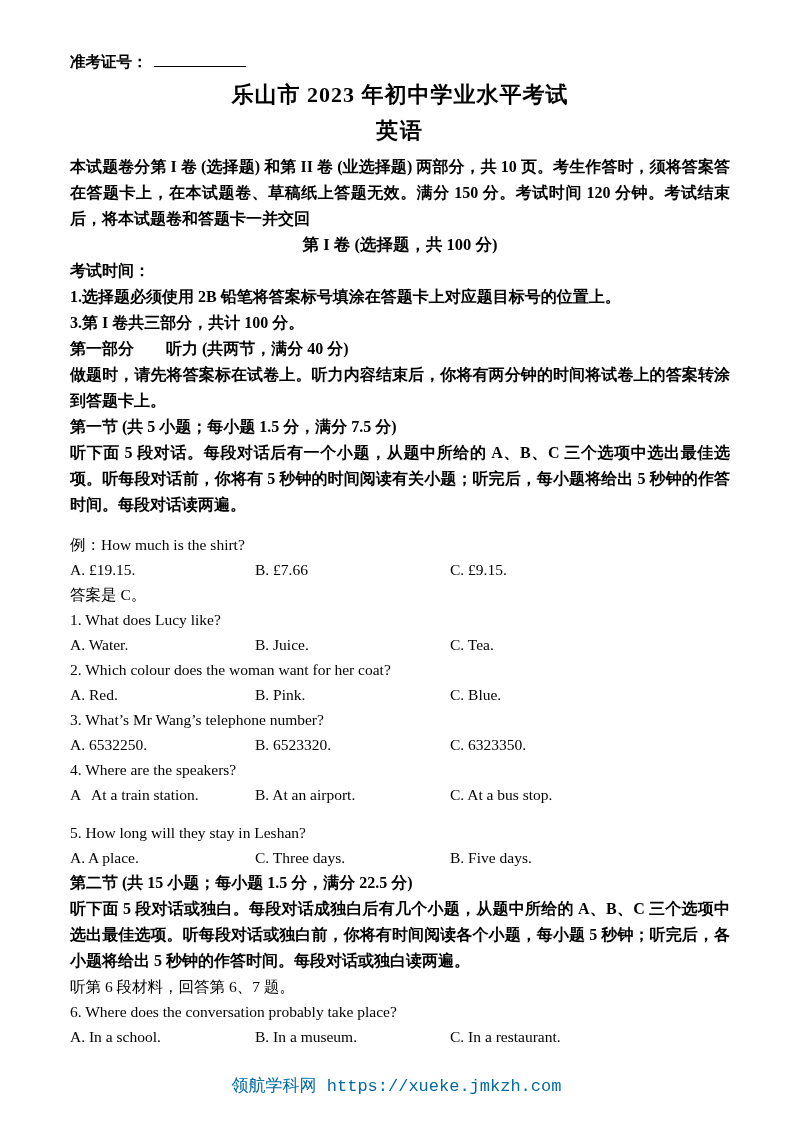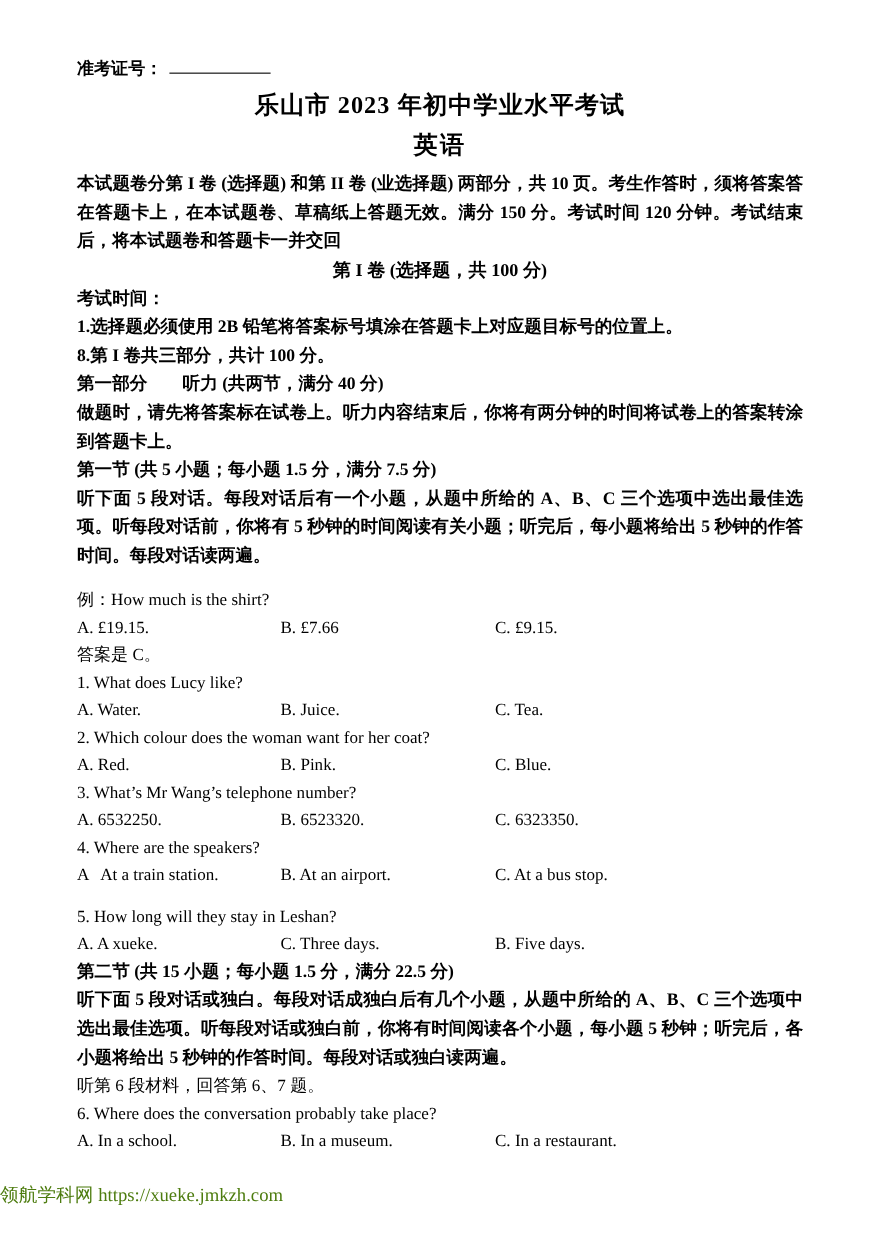--- a/index.html
+++ b/index.html
@@ -25,44 +25,44 @@
   .reg{font-size:15.5px;line-height:25px;font-weight:normal;}
   .opts{display:grid;grid-template-columns:185px 195px 1fr;font-size:15.5px;line-height:25px;}
   .opts span{white-space:pre-wrap;}
   .qa{margin:0;}
   .mt{margin-top:13px;}
   .mt-sm{margin-top:14px;}
   .admission{font-size:15.5px;line-height:20px;font-weight:bold;}
   .blank{display:inline-block;width:92px;height:14px;border-bottom:1.5px solid #000;margin-left:6px;}
   .footer{
     position:absolute;left:0;right:0;bottom:24px;
-    text-align:left;
-    color:#4d7c0f;
-    font-family:Liberation Serif, serif;
+    text-align:center;
+    color:#0369a1;
+    font-family:Liberation Mono, monospace;
     font-size:17px;line-height:22px;
   }
 </style>
 </head>
 <body>
 
 <div class="page">
   <div class="content">
 
     <p class="admission"><span>准考证号：</span><span class="blank"></span></p>
 
     <p class="title">乐山市 2023 年初中学业水平考试</p>
     <p class="subject">英语</p>
 
     <p class="zh just intro">本试题卷分第 I 卷 (选择题) 和第 II 卷 (业选择题) 两部分，共 10 页。考生作答时，须将答案答在答题卡上，在本试题卷、草稿纸上答题无效。满分 150 分。考试时间 120 分钟。考试结束后，将本试题卷和答题卡一并交回</p>
 
     <p class="zh center banner">第 I 卷 (选择题，共 100 分)</p>
 
     <p class="zh">考试时间：</p>
     <p class="zh">1.选择题必须使用 2B 铅笔将答案标号填涂在答题卡上对应题目标号的位置上。</p>
-    <p class="zh">8.第 I 卷共三部分，共计 100 分。</p>
+    <p class="zh">3.第 I 卷共三部分，共计 100 分。</p>
 
     <p class="zh">第一部分　　听力 (共两节，满分 40 分)</p>
 
     <p class="zh just">做题时，请先将答案标在试卷上。听力内容结束后，你将有两分钟的时间将试卷上的答案转涂到答题卡上。</p>
 
     <p class="zh">第一节 (共 5 小题；每小题 1.5 分，满分 7.5 分)</p>
     <p class="zh just">听下面 5 段对话。每段对话后有一个小题，从题中所给的 A、B、C 三个选项中选出最佳选项。听每段对话前，你将有 5 秒钟的时间阅读有关小题；听完后，每小题将给出 5 秒钟的作答时间。每段对话读两遍。</p>
 
     <div class="qa mt-sm">
       <p class="en">例：How much is the shirt?</p>
@@ -106,21 +106,21 @@
       <div class="opts">
         <span>A   At a train station.</span>
         <span>B. At an airport.</span>
         <span>C. At a bus stop.</span>
       </div>
     </div>
 
     <div class="qa mt">
       <p class="en">5. How long will they stay in Leshan?</p>
       <div class="opts">
-        <span>A. A xueke.</span>
+        <span>A. A place.</span>
         <span>C. Three days.</span>
         <span>B. Five days.</span>
       </div>
     </div>
 
     <p class="zh">第二节 (共 15 小题；每小题 1.5 分，满分 22.5 分)</p>
     <p class="zh just">听下面 5 段对话或独白。每段对话成独白后有几个小题，从题中所给的 A、B、C 三个选项中选出最佳选项。听每段对话或独白前，你将有时间阅读各个小题，每小题 5 秒钟；听完后，各小题将给出 5 秒钟的作答时间。每段对话或独白读两遍。</p>
 
     <p class="reg">听第 6 段材料，回答第 6、7 题。</p>
 

